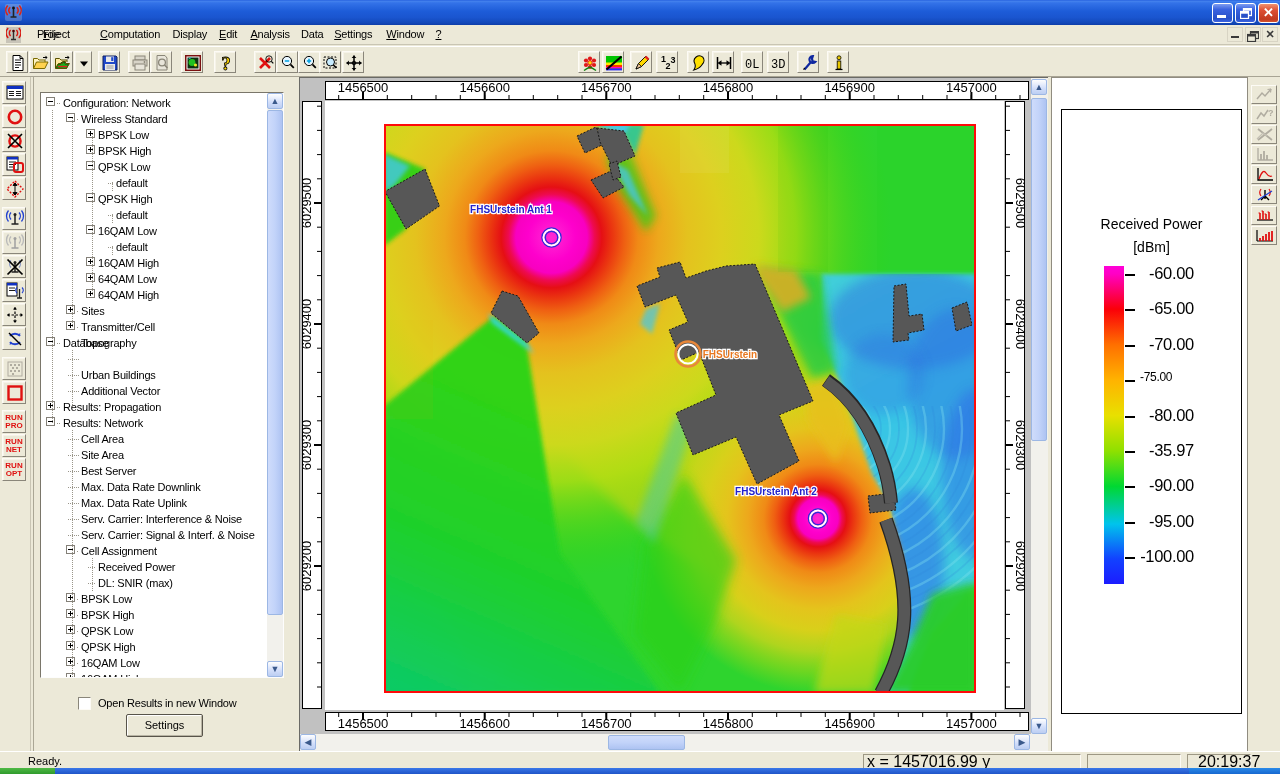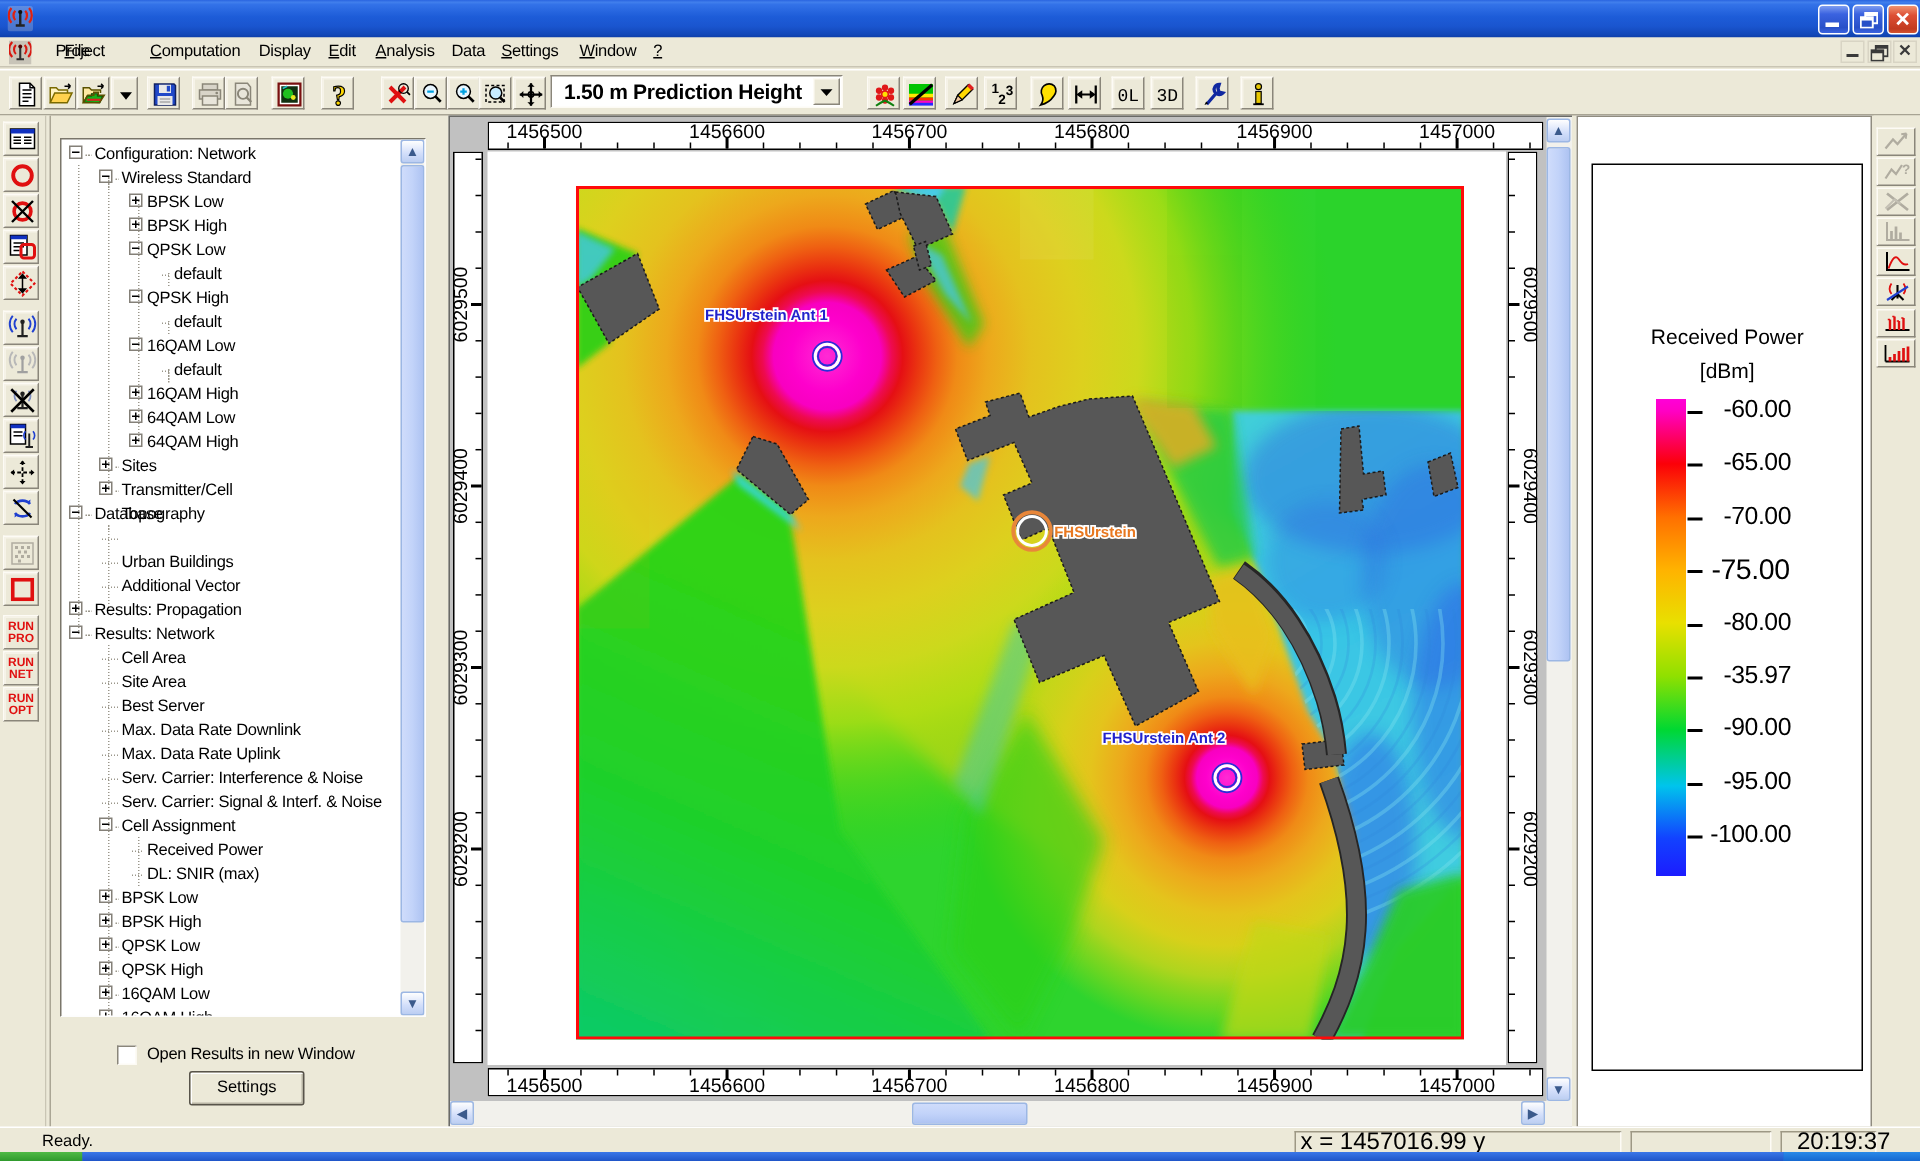--- a/index.html
+++ b/index.html
@@ -282,26 +282,20 @@
         <svg width="18" height="18" viewBox="0 0 18 18">
           <rect x="7.2" y="7" width="3.6" height="8" fill="#e8c800" stroke="#000" stroke-width="0.8"></rect>
           <circle cx="9" cy="3.8" r="2" fill="#e8c800" stroke="#000" stroke-width="0.8"></circle>
           <path d="M5.5 15.5 h7" stroke="#000" stroke-width="1.2"></path>
         </svg>
       </div>
 <div class="tb" style="left:74px;width:18px">
         <svg width="14" height="18" viewBox="0 0 14 18">
           <path d="M3 7.5 h8 l-4 5 z" fill="#000"></path>
         </svg>
-      </div>
-<div class="abs" style="left:367px;top:3px;width:195px;height:22px;background:#fff;border:1px solid;border-color:#8a867a #fdfbf5 #fdfbf5 #8a867a">
-        <div class="abs" style="left:8px;top:2px;font-size:14px;font-weight:bold;letter-spacing:-0.2px">1.50 m Prediction Height</div>
-        <div class="abs" style="left:174px;top:1px;width:18px;height:18px;background:#ece9d8;border:1px solid;border-color:#fdfbf5 #8a867a #8a867a #fdfbf5"><svg width="16" height="16" viewBox="0 0 16 16">
-            <path d="M4 6.5 h8 l-4 4.5 z" fill="#000"></path>
-          </svg></div>
       </div>
     </div>
 <div class="abs" style="left:0;top:77px;width:31px;height:675px;background:#ece9d8;border-right:1px solid #c9c5b4">
       <div class="lb" style="left:2px;top:4px">
         <svg width="20" height="20" viewBox="0 0 20 20">
           <rect x="2" y="3" width="16" height="13" fill="#fff" stroke="#000"></rect>
           <rect x="2" y="3" width="16" height="3" fill="#1030c0"></rect>
           <path d="M4 8.5 h5 M4 10.5 h5 M4 12.5 h5 M11 8.5 h5 M11 10.5 h5 M11 12.5 h5" stroke="#000" stroke-width="0.9"></path>
         </svg>
       </div>
@@ -935,21 +929,21 @@
   <div class="abs" style="left:42px;top:156px;width:20px;height:318px;background:linear-gradient(180deg,
     #ff00d8 0%,#ff00c4 2.5%,#fb0008 13.6%,#ff7000 24.8%,#ffb300 35.9%,#e8e000 47%,
     #90e000 58.1%,#00d832 69.3%,#00c4ec 81.1%,#1242ff 92.1%,#1c1cff 100%)"></div>
   <div class="abs" style="left:63px;top:164px;width:10px;height:1.5px;background:#000"></div>
         <div class="abs" style="left:78px;top:154px;width:54px;text-align:right;font-size:16.5px;letter-spacing:-0.3px">-60.00</div>
         <div class="abs" style="left:63px;top:199px;width:10px;height:1.5px;background:#000"></div>
         <div class="abs" style="left:78px;top:189px;width:54px;text-align:right;font-size:16.5px;letter-spacing:-0.3px">-65.00</div>
         <div class="abs" style="left:63px;top:235px;width:10px;height:1.5px;background:#000"></div>
         <div class="abs" style="left:78px;top:225px;width:54px;text-align:right;font-size:16.5px;letter-spacing:-0.3px">-70.00</div>
         <div class="abs" style="left:63px;top:270px;width:10px;height:1.5px;background:#000"></div>
-        <div class="abs" style="left:78px;top:260px;width:54px;text-align:center;font-size:19px;letter-spacing:-0.3px">-75.00</div>
+        <div class="abs" style="left:78px;top:260px;width:54px;text-align:left;font-size:12px;letter-spacing:-0.3px">-75.00</div>
         <div class="abs" style="left:63px;top:306px;width:10px;height:1.5px;background:#000"></div>
         <div class="abs" style="left:78px;top:296px;width:54px;text-align:right;font-size:16.5px;letter-spacing:-0.3px">-80.00</div>
         <div class="abs" style="left:63px;top:341px;width:10px;height:1.5px;background:#000"></div>
         <div class="abs" style="left:78px;top:331px;width:54px;text-align:right;font-size:16.5px;letter-spacing:-0.3px">-35.97</div>
         <div class="abs" style="left:63px;top:376px;width:10px;height:1.5px;background:#000"></div>
         <div class="abs" style="left:78px;top:366px;width:54px;text-align:right;font-size:16.5px;letter-spacing:-0.3px">-90.00</div>
         <div class="abs" style="left:63px;top:412px;width:10px;height:1.5px;background:#000"></div>
         <div class="abs" style="left:78px;top:402px;width:54px;text-align:right;font-size:16.5px;letter-spacing:-0.3px">-95.00</div>
         <div class="abs" style="left:63px;top:447px;width:10px;height:1.5px;background:#000"></div>
         <div class="abs" style="left:78px;top:437px;width:54px;text-align:right;font-size:16.5px;letter-spacing:-0.3px">-100.00</div>

